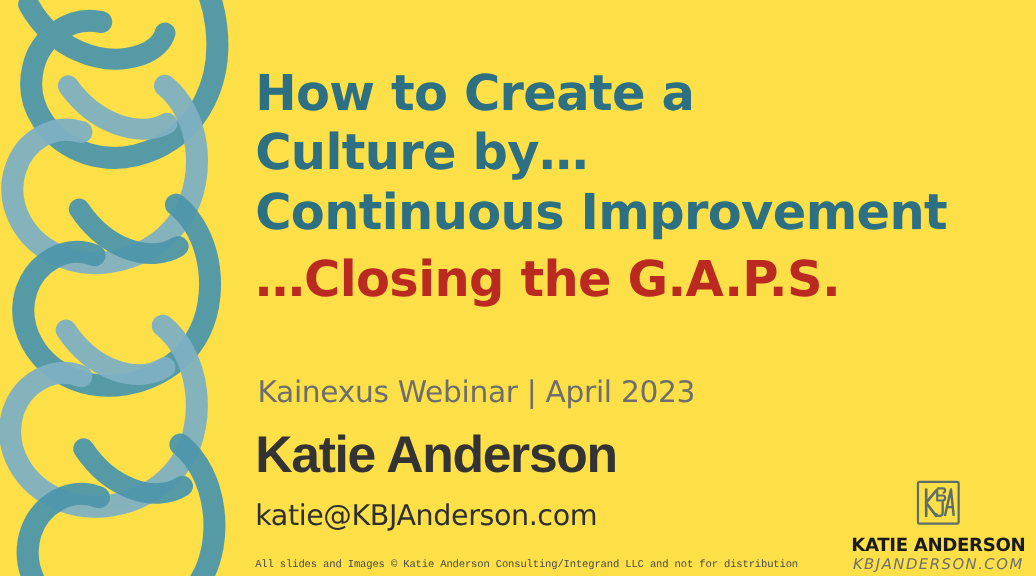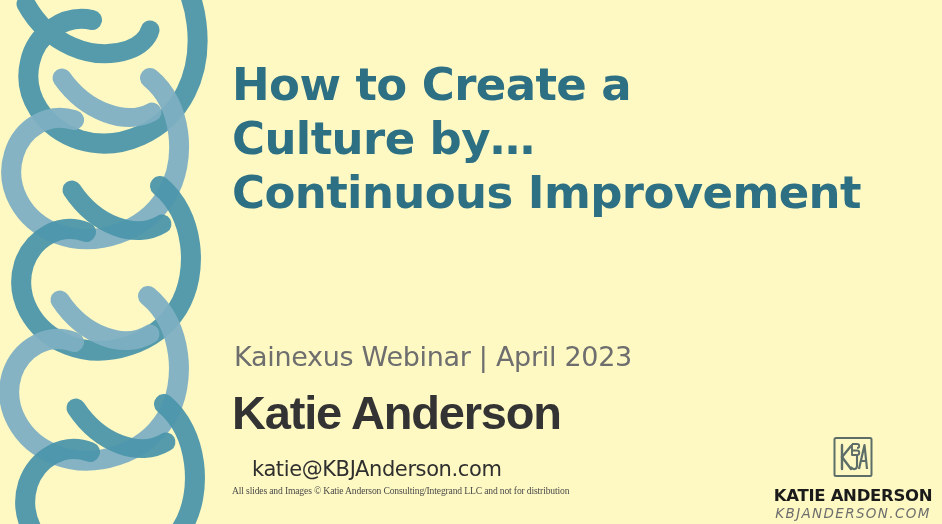--- a/index.html
+++ b/index.html
@@ -12,21 +12,21 @@
     height: 524px;
     overflow: hidden;
     font-family: "Liberation Sans", sans-serif;
     -webkit-font-smoothing: antialiased;
   }
 
   #slide {
     position: relative;
     width: 942px;
     height: 524px;
-    background: #fef9c3;
+    background: #fde047;
     overflow: hidden;
   }
 
   
   #swirl-band {
     position: absolute;
     left: 0;
     top: 0;
     width: 215px;
     height: 524px;
@@ -94,36 +94,36 @@
     font-weight: bold;
     font-size: 47px;
     line-height: 56px;
     letter-spacing: -1.2px;
     color: #333333;
     white-space: nowrap;
   }
 
   #presenter-email {
     position: absolute;
-    left: 20px;
+    left: 0;
     top: 456px;
     font-family: "DejaVu Sans", sans-serif;
     font-weight: normal;
-    font-size: 21px;
+    font-size: 26px;
     line-height: 26px;
     letter-spacing: -0.4px;
     color: #2f2f2f;
     white-space: nowrap;
   }
 
   #copyright {
     position: absolute;
     left: 0px;
-    top: 484px;
-    font-family: Liberation Serif, serif;
+    top: 506px;
+    font-family: Liberation Mono, monospace;
     font-weight: normal;
     font-size: 9.6px;
     line-height: 13px;
     letter-spacing: -0.15px;
     color: #4a4a4a;
     white-space: nowrap;
   }
 
   
   #brand-logo {
@@ -241,20 +241,21 @@
       </g>
     </svg>
   </div>
 
   <div id="content">
 
     <div id="title-block">
       <div class="title-line">How to Create a</div>
       <div class="title-line">Culture by…</div>
       <div class="title-line">Continuous Improvement</div>
+      <div id="title-line-red">…Closing the G.A.P.S.</div>
     </div>
 
     <div id="subtitle">Kainexus Webinar | April 2023</div>
 
     <div id="presenter-name">Katie Anderson</div>
 
     <div id="presenter-email">katie@KBJAnderson.com</div>
 
     <div id="copyright">All slides and Images © Katie Anderson Consulting/Integrand LLC and not for distribution</div>
 

